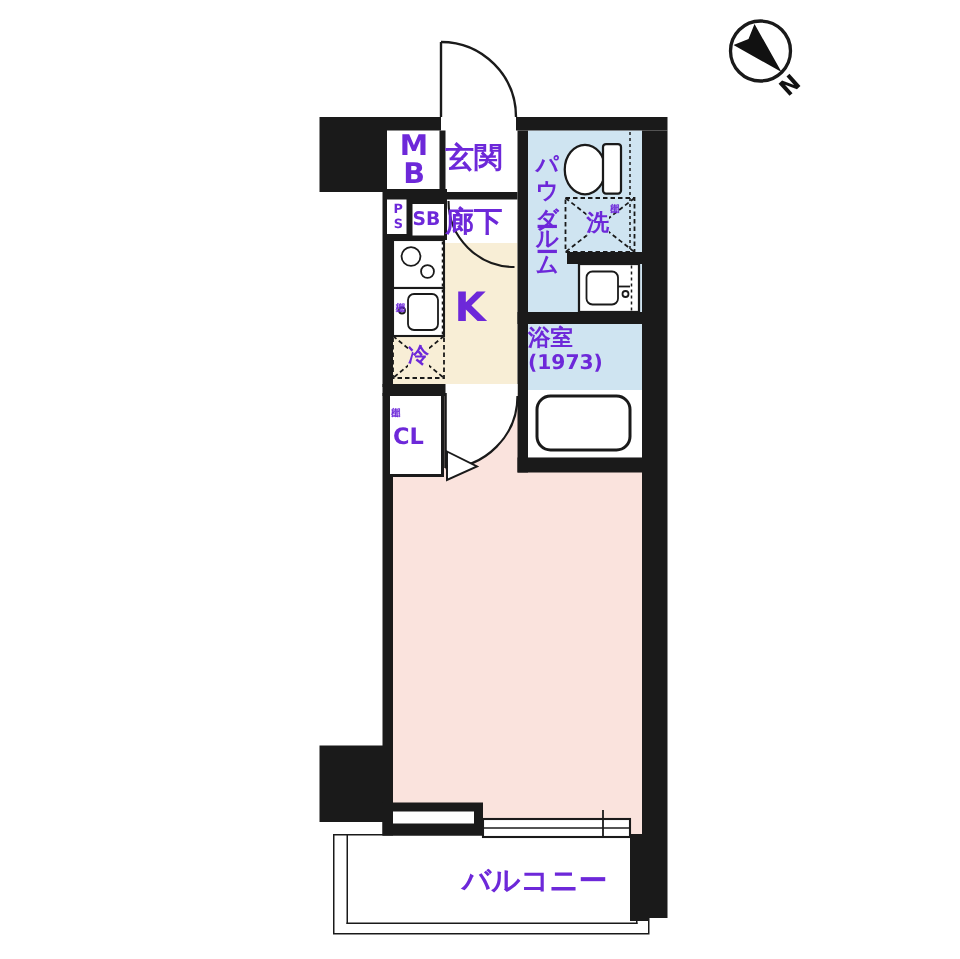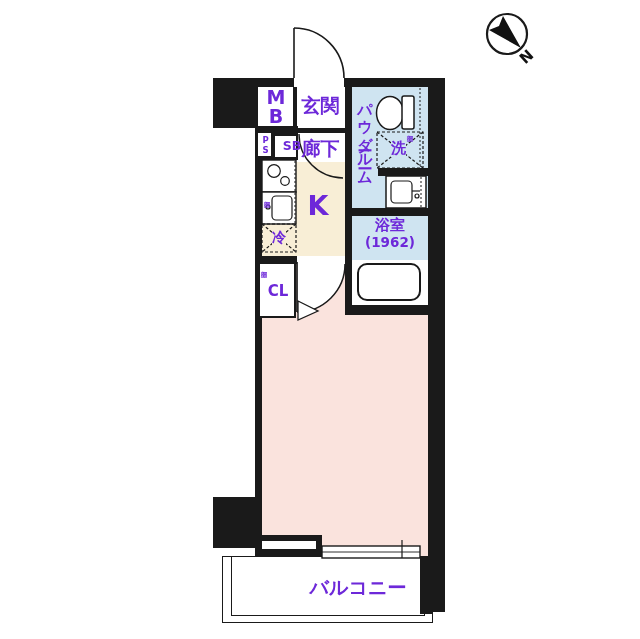--- a/index.html
+++ b/index.html
@@ -5,21 +5,21 @@
   html,body{margin:0;padding:0;background:#fff;}
   #plan{position:relative;width:640px;height:639px;background:#fff;overflow:hidden;
         font-family:"DejaVu Sans",sans-serif;color:#111;}
   .room,.wall,.box{position:absolute;box-sizing:border-box;}
   .wall{background:var(--c-wall,#1a1a1a);}
   .room{background:#fff;}
   .bg-wet{background:var(--c-wet,#cfe4f1);}
   .bg-k{background:var(--c-kitchen,#f8eed6);}
   .bg-main{background:var(--c-room,#fae3dd);}
   .lbl{position:absolute;color:#6d28d9;font-weight:600;line-height:1.06;white-space:nowrap;}
-  .ctr{text-align:center;}
+  .ctr{text-align:left;}
   .stack{word-break:break-all;white-space:normal;text-align:center;}
   .v{writing-mode:vertical-rl;text-orientation:upright;white-space:normal;letter-spacing:0;}
   svg{position:absolute;left:0;top:0;}
   .ln{stroke:var(--c-wall,#1a1a1a);fill:none;}
   .wfill{fill:#fff;stroke:var(--c-wall,#1a1a1a);}
 </style>
 </head>
 <body>
 
 <div id="plan">
@@ -131,21 +131,21 @@
 
   <div class="lbl stack" style="left:265px;top:88px;width:22px;font-size:19px;line-height:19px;">MB</div>
   <div class="lbl ctr" style="left:297px;top:95px;width:47px;font-size:19px;">玄関</div>
   <div class="lbl stack" style="left:260px;top:135px;width:11px;font-size:8.5px;line-height:10px;">PS</div>
   <div class="lbl ctr" style="left:275px;top:139px;width:34px;font-size:12.5px;">SB</div>
   <div class="lbl ctr" style="left:297px;top:138px;width:47px;font-size:19px;">廊下</div>
   <div class="lbl v" style="left:356px;top:92px;height:114px;font-size:15px;">パウダールーム</div>
   <div class="lbl v" style="left:406px;top:130px;height:26px;font-size:6.5px;font-weight:500;">上部棚</div>
   <div class="lbl" style="left:391px;top:141px;font-size:15px;background:var(--c-wet,#cfe4f1);">洗</div>
   <div class="lbl ctr" style="left:352px;top:218px;width:76px;font-size:15px;">浴室</div>
-  <div class="lbl ctr" style="left:352px;top:235px;width:76px;font-size:13.5px;">(1962)</div>
+  <div class="lbl ctr" style="left:352px;top:235px;width:76px;font-size:13.5px;">(1973)</div>
   <div class="lbl ctr" style="left:303px;top:192px;width:30px;font-size:27px;">K</div>
   <div class="lbl v" style="left:263px;top:196px;height:26px;font-size:6.5px;font-weight:500;">上部棚</div>
   <div class="lbl" style="left:272px;top:230px;font-size:14px;background:var(--c-kitchen,#f8eed6);">冷</div>
   <div class="lbl v" style="left:260px;top:266px;height:26px;font-size:6.5px;font-weight:500;">上部棚</div>
   <div class="lbl ctr" style="left:262px;top:284px;width:32px;font-size:15px;">CL</div>
   <div class="lbl ctr" style="left:272px;top:577px;width:100px;font-size:19px;margin-left:36px;">バルコニー</div>
 
 </div>
 
 </body></html>

